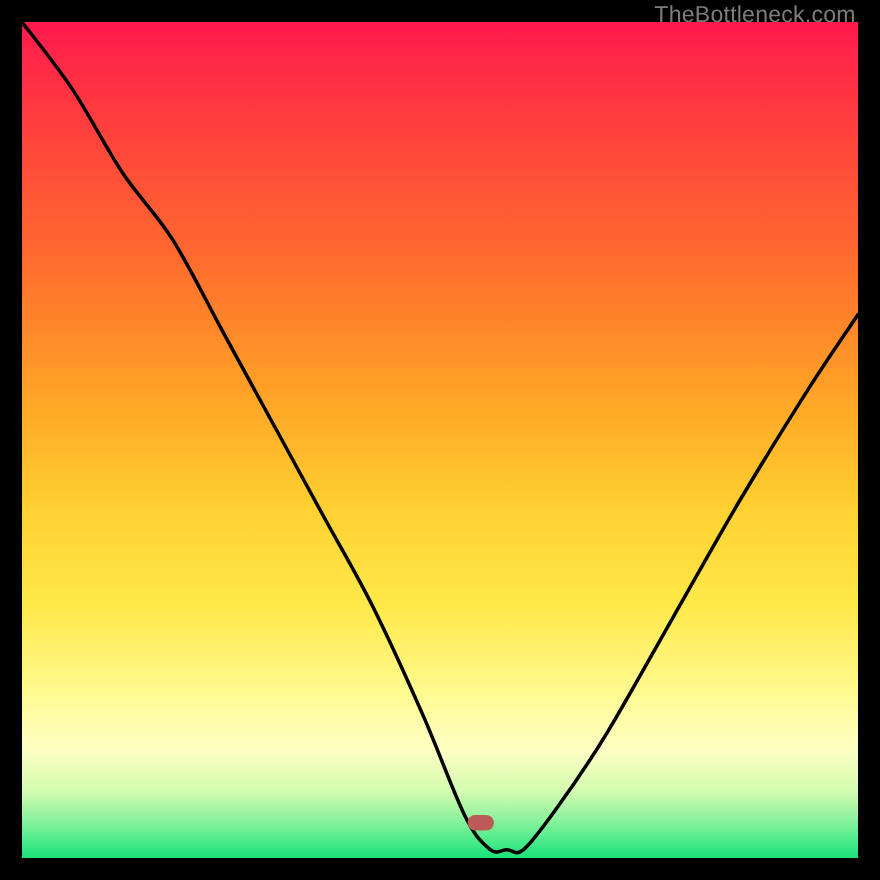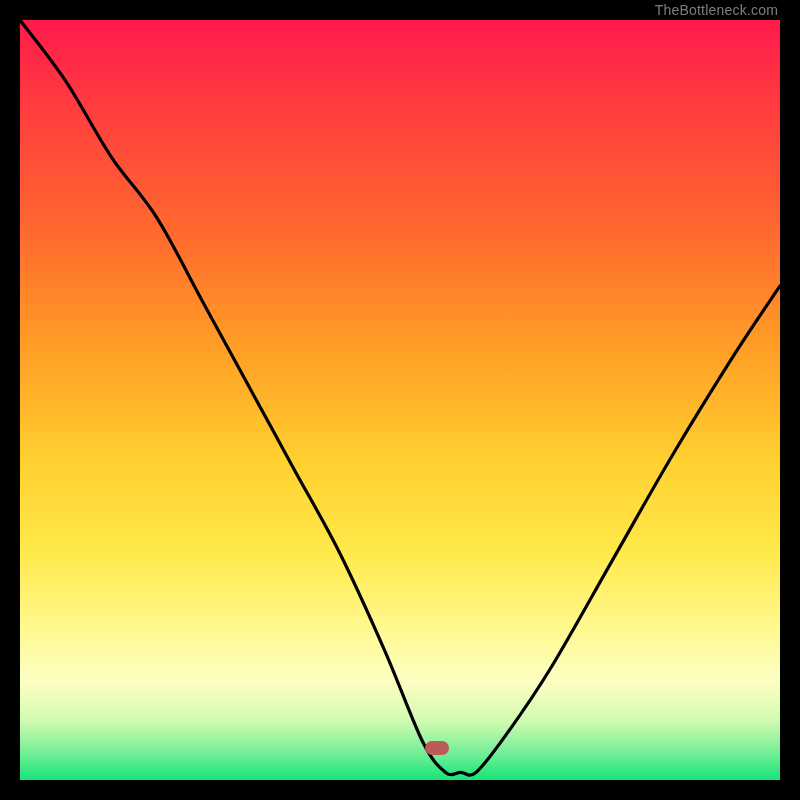--- a/index.html
+++ b/index.html
@@ -36,21 +36,21 @@
       #fdffc2 87%,
       #d4fbb0 92%,
       #7ef09a 96%,
       #18e37a 100%);
   }
   .watermark {
     position: absolute;
     top: 2px;
     right: 22px;
     color: #7d7d7d;
-    font-size: 14px;
+    font-size: 21px;
     letter-spacing: 0.2px;
     font-weight: 400;
   }
   svg.curve {
     position: absolute;
     top: 0;
     left: 0;
     width: 760px;
     height: 760px;
   }

